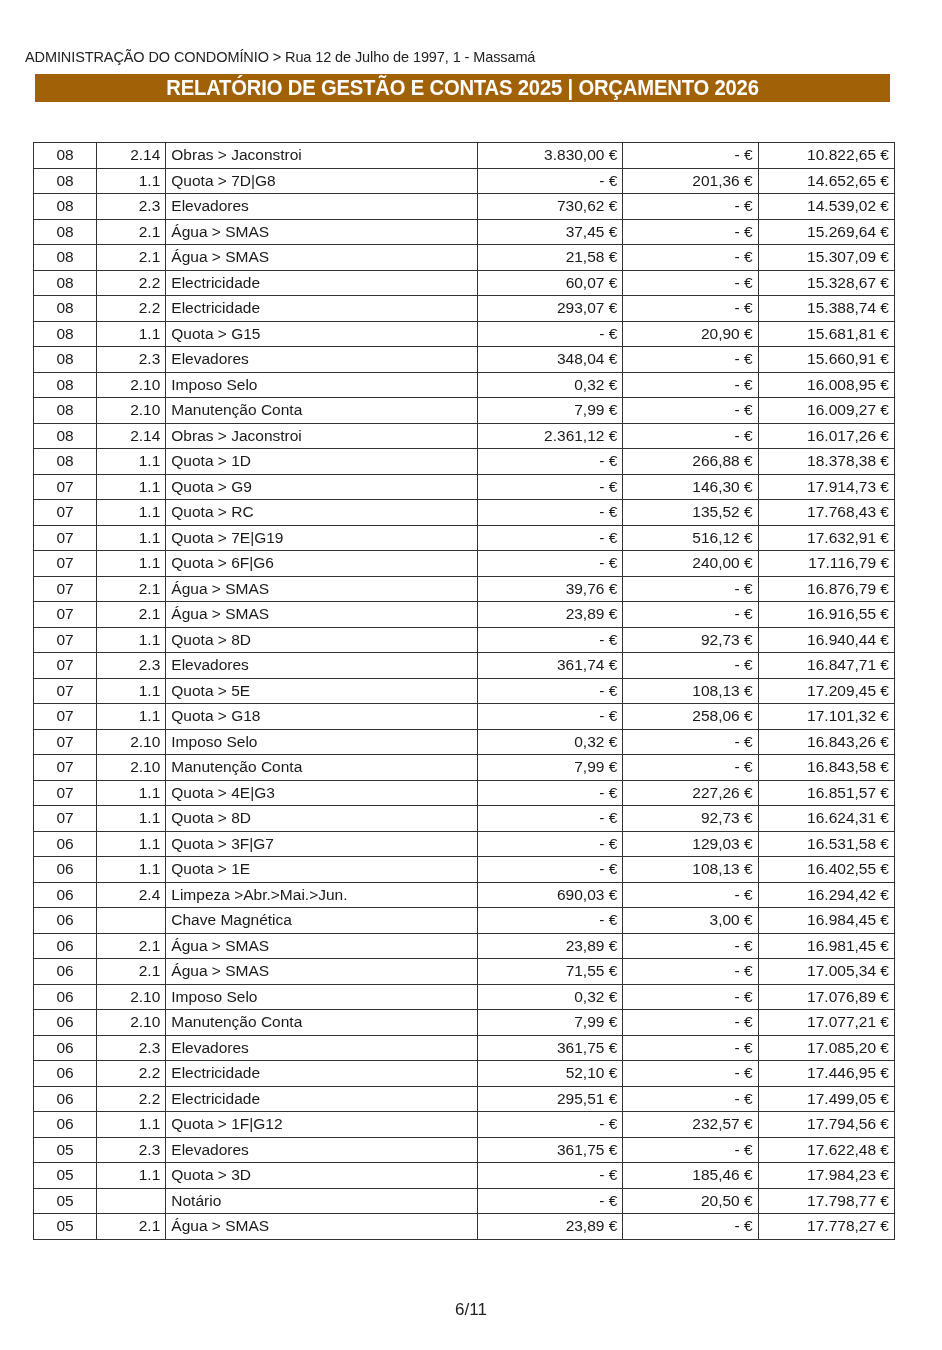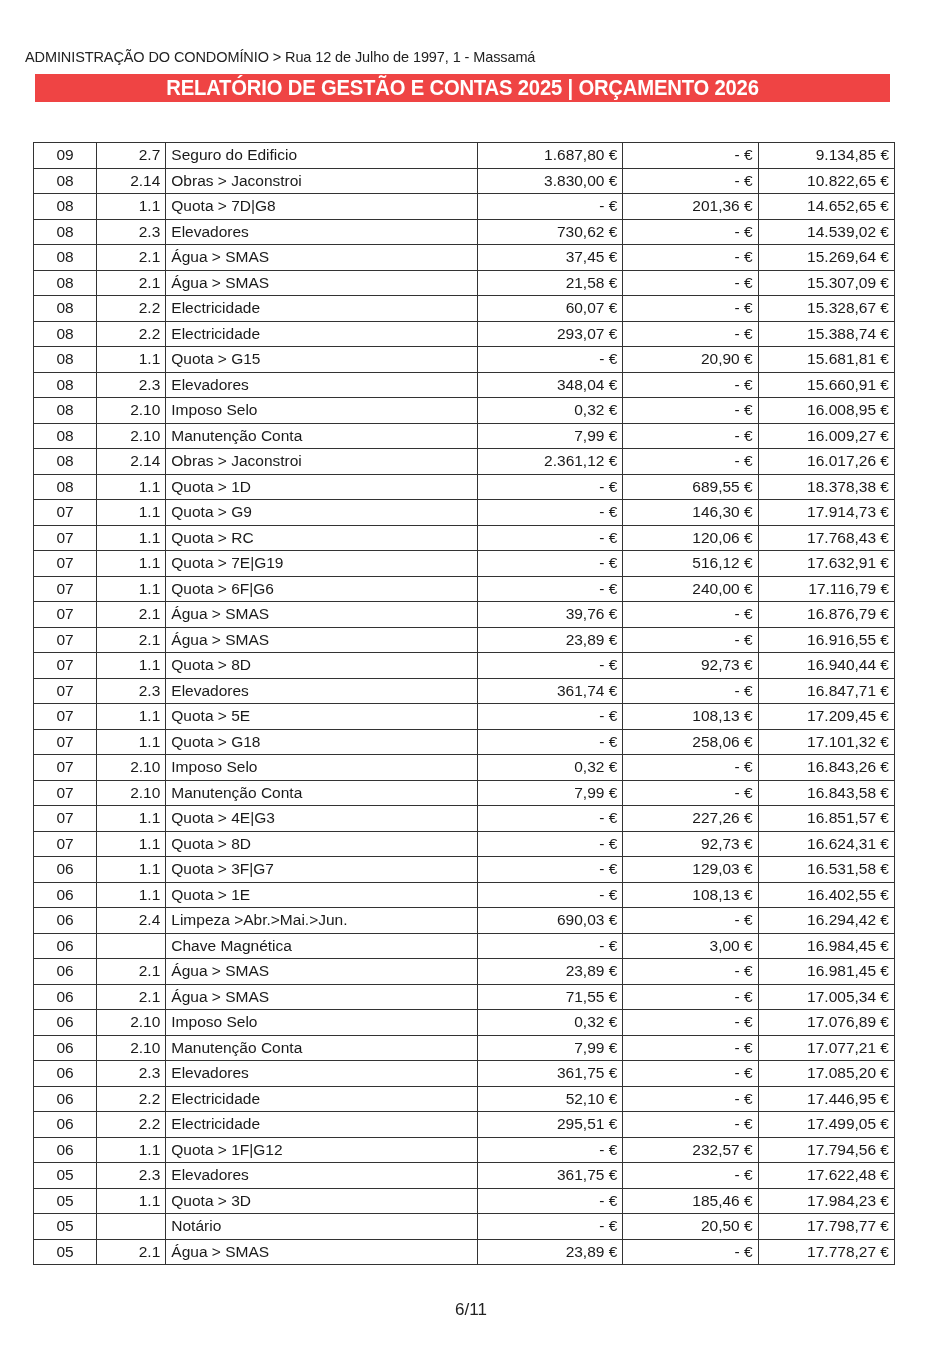--- a/index.html
+++ b/index.html
@@ -1,18 +1,18 @@
 <!DOCTYPE html>
 <html><head>
   <meta charset="utf-8">
   <style>
     html, body { margin: 0; padding: 0; background: #ffffff; }
     body { width: 942px; height: 1350px; position: relative; font-family: "Liberation Sans", sans-serif; color: #1a1a1a; }
     .header-sub { position: absolute; top: 49px; left: 0; width: 942px; text-align: left; font-size: 14.5px; color: #222; letter-spacing: -0.1px; padding-left: 25px; }
-    .header-bar { position: absolute; top: 74px; left: 35px; width: 855px; height: 28px; background: #ef4444; }
+    .header-bar { position: absolute; top: 74px; left: 35px; width: 855px; height: 28px; background: #a16207; }
     .header-title { position: absolute; top: 0; left: 0; width: 100%; text-align: center; line-height: 28px; font-size: 22px; font-weight: bold; color: #ffffff; letter-spacing: -0.2px; transform: scaleX(0.92); transform-origin: center; }
     table.ledger { position: absolute; top: 142px; left: 33px; width: 862px; border-collapse: collapse; font-size: 15.5px; color: #1a1a1a; }
     table.ledger td { border: 1.3px solid #333; height: 24.5px; padding: 0 5px; white-space: nowrap; }
     td.c-month { width: 52px; text-align: center; }
     td.c-code { width: 58px; text-align: right; }
     td.c-desc { width: 300px; text-align: left; }
     td.c-debit { width: 134px; text-align: right; }
     td.c-credit { width: 124px; text-align: right; }
     td.c-balance { width: 125px; text-align: right; }
     .page-num { position: absolute; top: 1300px; left: 0; width: 942px; text-align: center; font-size: 17px; color: #222; }
@@ -21,28 +21,20 @@
 <body>
 
 <div class="header-sub">ADMINISTRAÇÃO DO CONDOMÍNIO &gt; Rua 12 de Julho de 1997, 1 - Massamá</div>
 <div class="header-bar">
   <div class="header-title">RELATÓRIO DE GESTÃO E CONTAS 2025 | ORÇAMENTO 2026</div>
 </div>
 
 <table class="ledger">
   <tbody id="ledger-body">
       <tr>
-        <td class="c-month">09</td>
-        <td class="c-code">2.7</td>
-        <td class="c-desc">Seguro do Edificio</td>
-        <td class="c-debit">1.687,80 €</td>
-        <td class="c-credit">-  €</td>
-        <td class="c-balance">9.134,85 €</td>
-      </tr>
-      <tr>
         <td class="c-month">08</td>
         <td class="c-code">2.14</td>
         <td class="c-desc">Obras &gt; Jaconstroi</td>
         <td class="c-debit">3.830,00 €</td>
         <td class="c-credit">-  €</td>
         <td class="c-balance">10.822,65 €</td>
       </tr>
       <tr>
         <td class="c-month">08</td>
         <td class="c-code">1.1</td>
@@ -129,37 +121,37 @@
         <td class="c-desc">Obras &gt; Jaconstroi</td>
         <td class="c-debit">2.361,12 €</td>
         <td class="c-credit">-  €</td>
         <td class="c-balance">16.017,26 €</td>
       </tr>
       <tr>
         <td class="c-month">08</td>
         <td class="c-code">1.1</td>
         <td class="c-desc">Quota &gt; 1D</td>
         <td class="c-debit">-  €</td>
-        <td class="c-credit">689,55 €</td>
+        <td class="c-credit">266,88 €</td>
         <td class="c-balance">18.378,38 €</td>
       </tr>
       <tr>
         <td class="c-month">07</td>
         <td class="c-code">1.1</td>
         <td class="c-desc">Quota &gt; G9</td>
         <td class="c-debit">-  €</td>
         <td class="c-credit">146,30 €</td>
         <td class="c-balance">17.914,73 €</td>
       </tr>
       <tr>
         <td class="c-month">07</td>
         <td class="c-code">1.1</td>
         <td class="c-desc">Quota &gt; RC</td>
         <td class="c-debit">-  €</td>
-        <td class="c-credit">120,06 €</td>
+        <td class="c-credit">135,52 €</td>
         <td class="c-balance">17.768,43 €</td>
       </tr>
       <tr>
         <td class="c-month">07</td>
         <td class="c-code">1.1</td>
         <td class="c-desc">Quota &gt; 7E|G19</td>
         <td class="c-debit">-  €</td>
         <td class="c-credit">516,12 €</td>
         <td class="c-balance">17.632,91 €</td>
       </tr>

